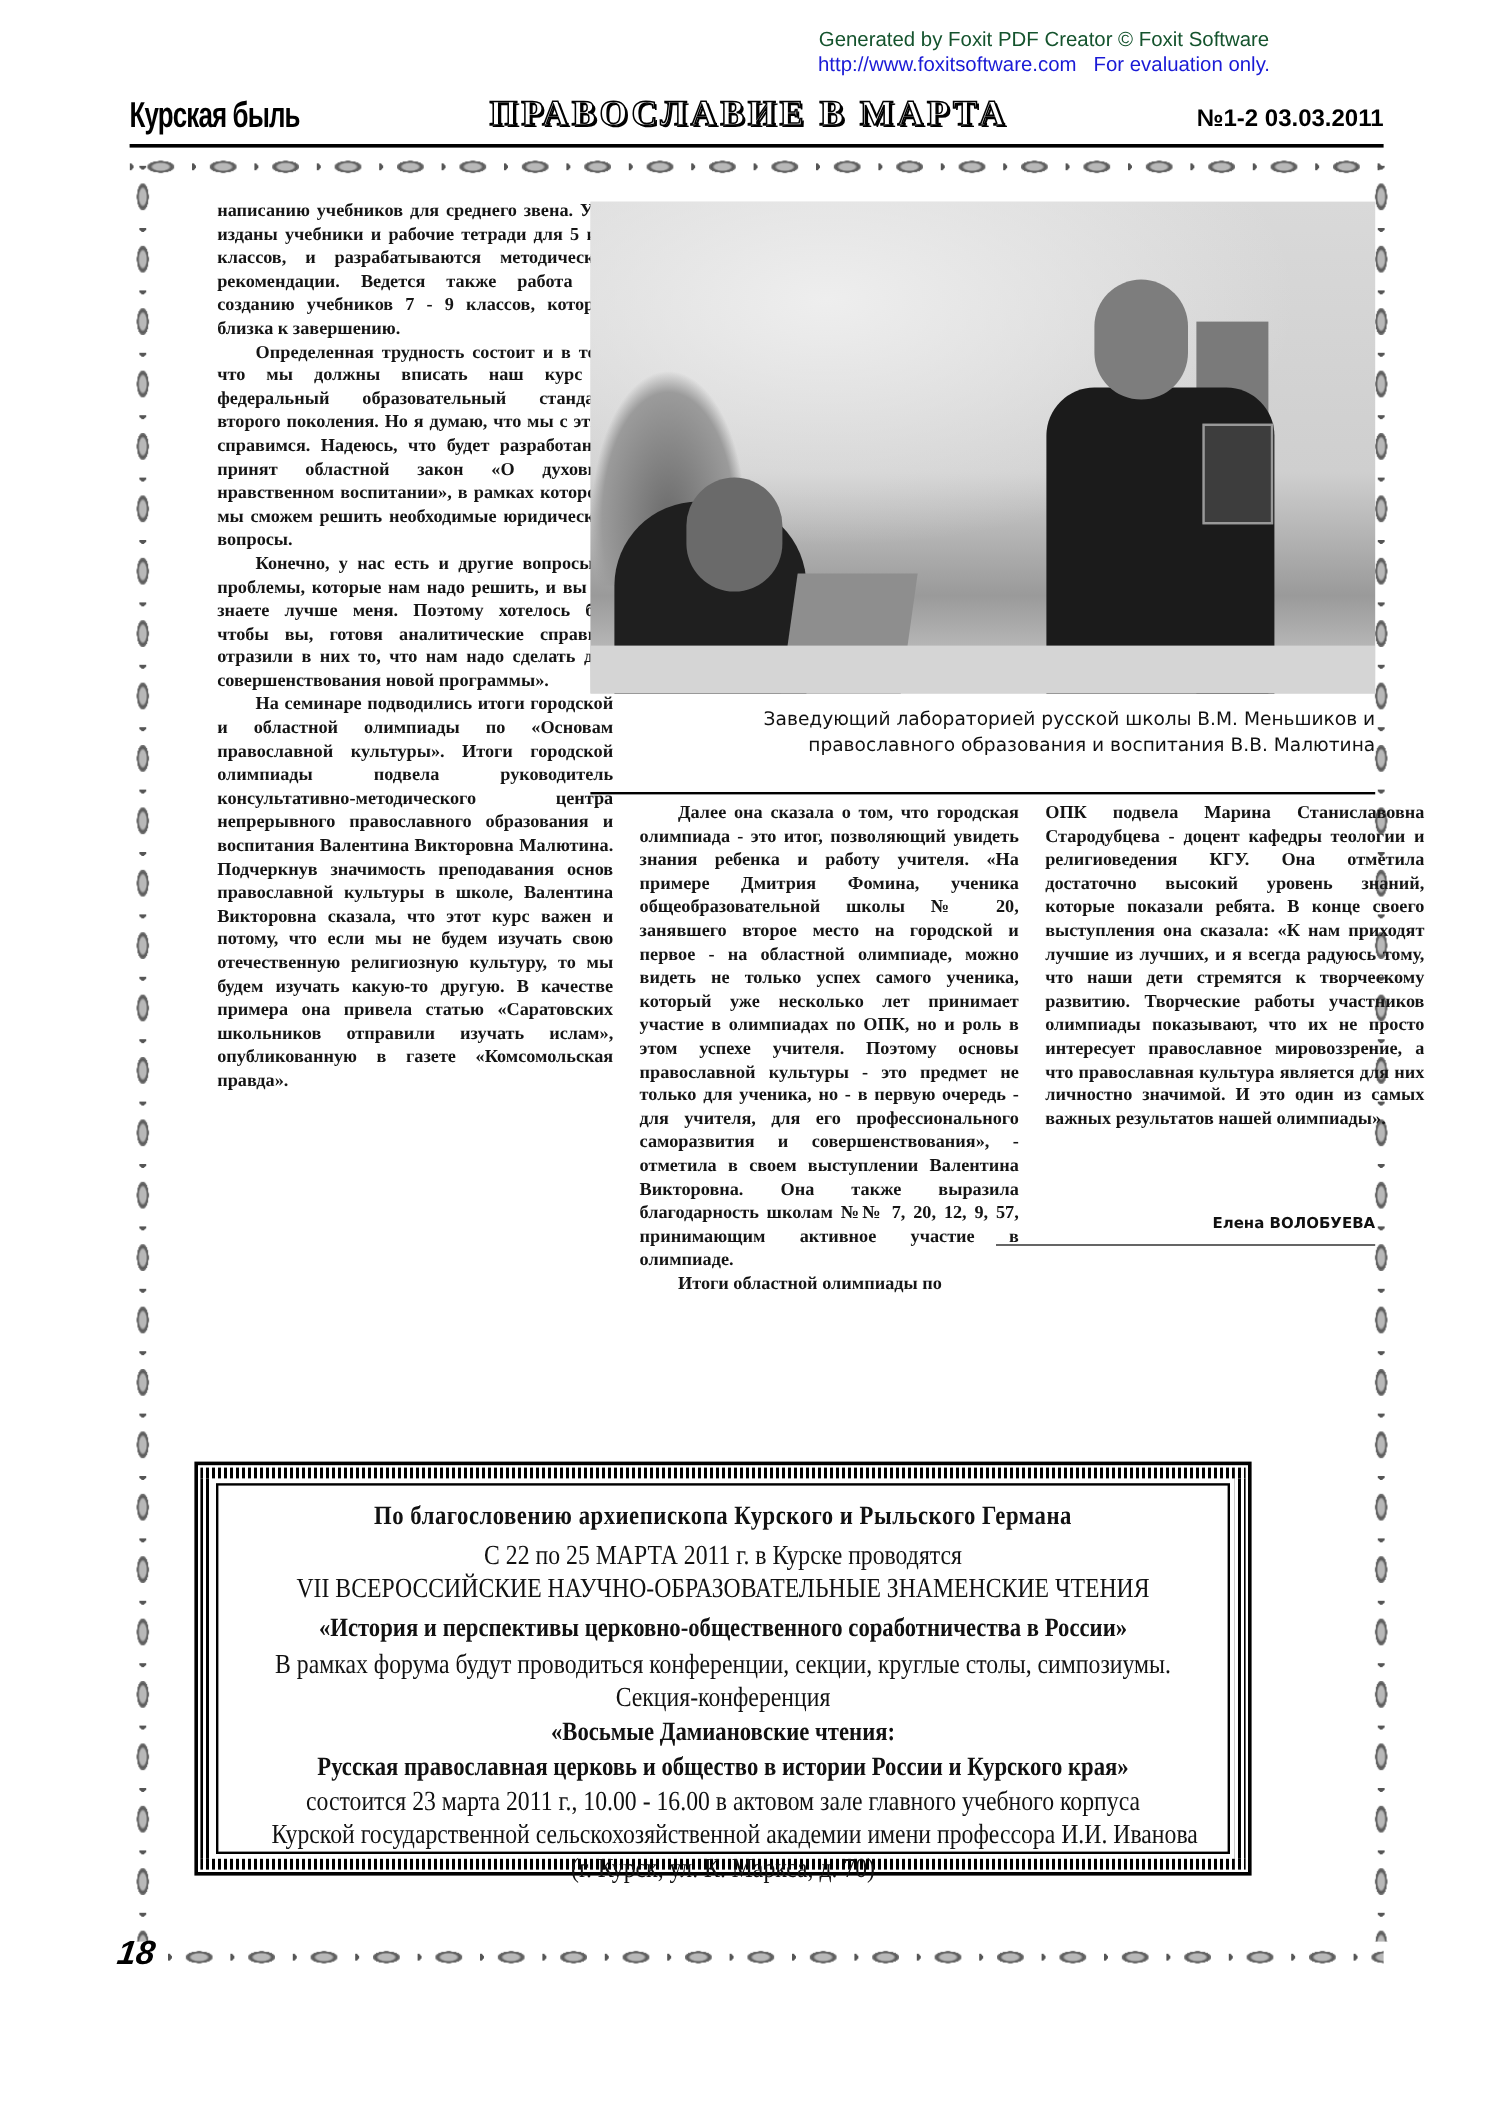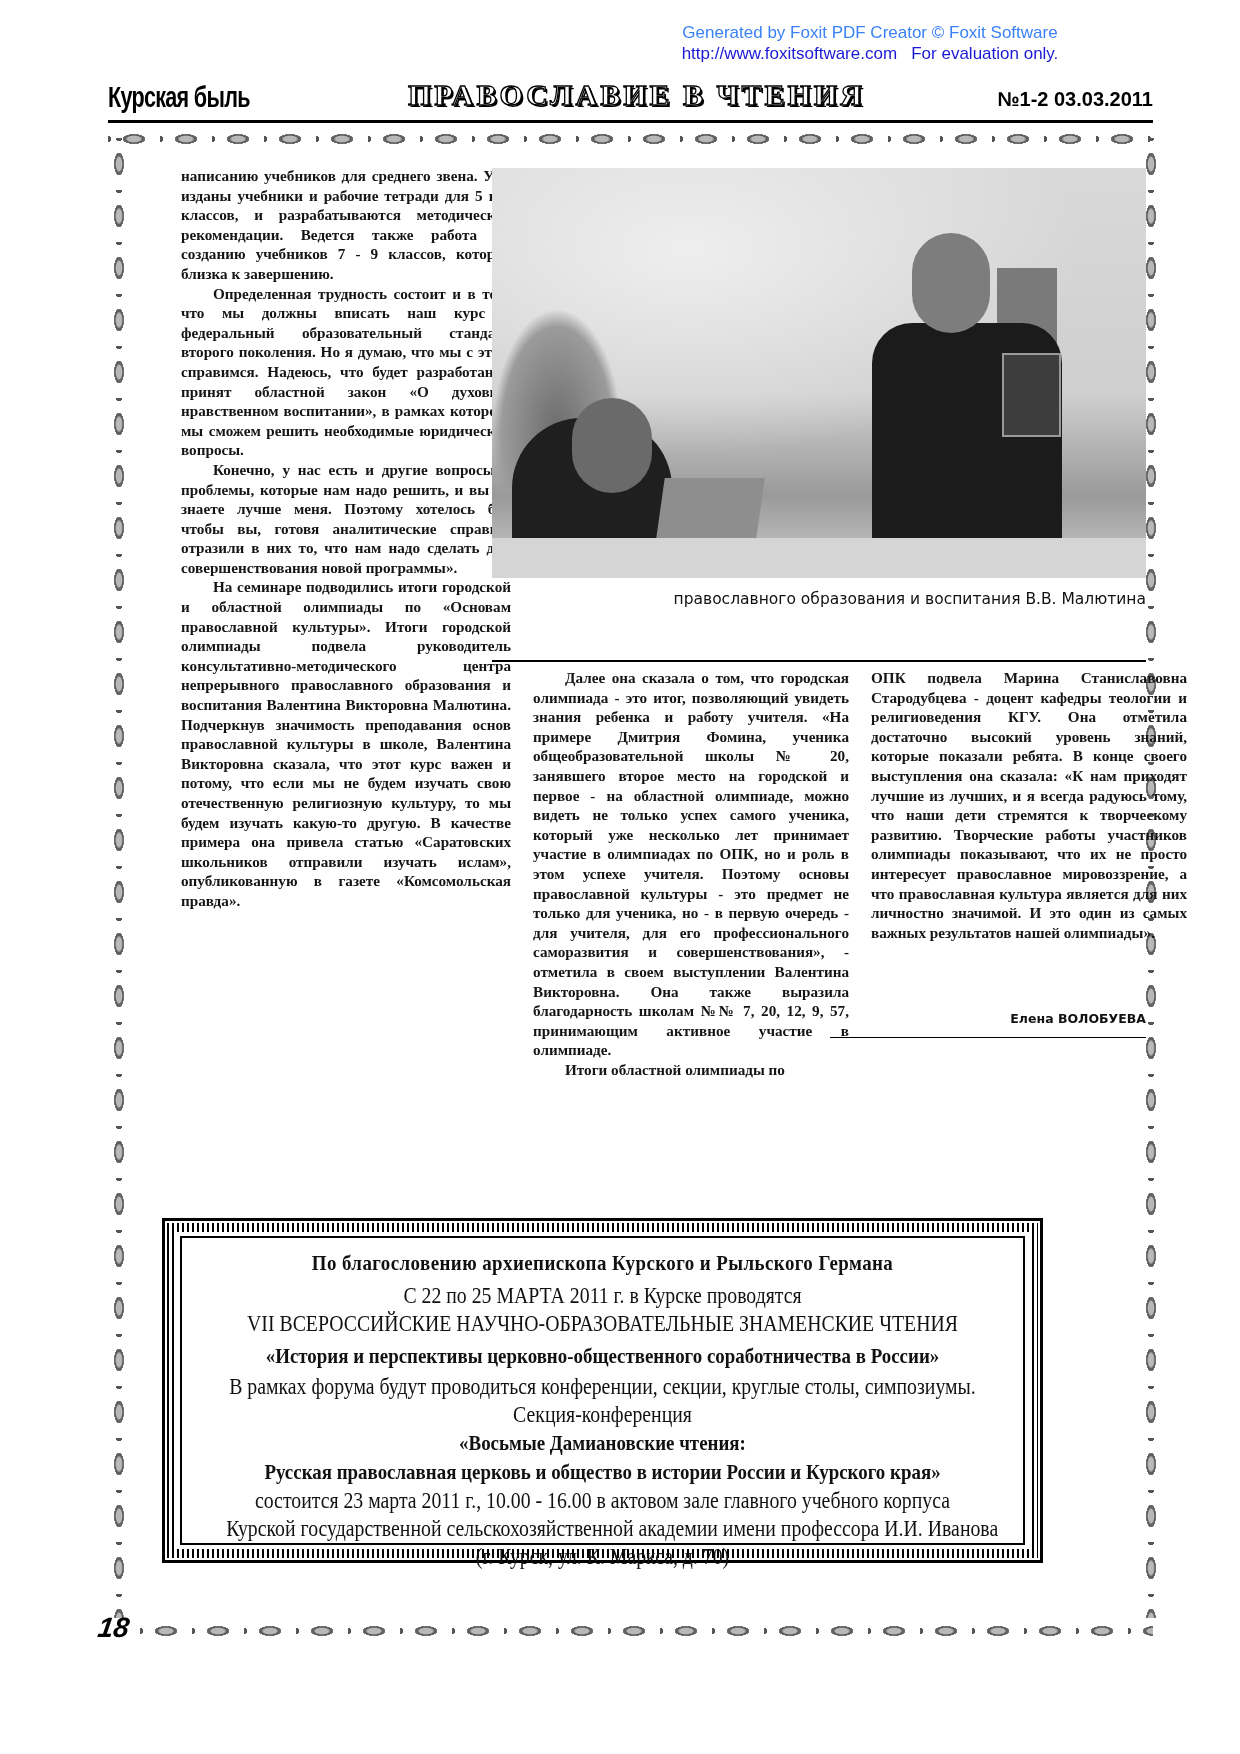--- a/index.html
+++ b/index.html
@@ -1,21 +1,21 @@
 <!DOCTYPE html>
 <html><head>
 <meta charset="utf-8">
 <style>
   html, body { margin: 0; padding: 0; background: #ffffff; }
   body { width: 1240px; height: 1754px; position: relative; overflow: hidden;
          font-family: "Liberation Serif", serif; color: #111; }
 
   .foxit { position: absolute; left: 620px; top: 22px; width: 500px; text-align: center;
            font-family: "Liberation Sans", sans-serif; font-size: 17px; line-height: 21px; }
-  .foxit .l1 { color: #3b82f6; }
+  .foxit .l1 { color: #14532d; }
   .foxit .l2 { color: #1a1ad6; white-space: pre; }
 
   .masthead { position: absolute; left: 108px; top: 78px; width: 1045px; height: 38px; }
   .mh-left { position: absolute; left: 0; top: 2px; font-family: "Liberation Sans", sans-serif;
              font-weight: bold; font-size: 30px; letter-spacing: -1px; transform: scaleX(0.72);
              transform-origin: left center; color: #000; }
   .mh-center { position: absolute; left: 300px; top: 0px; font-family: "Liberation Serif", serif;
                font-size: 30px; font-weight: bold; letter-spacing: 3px; color: #fff;
                -webkit-text-stroke: 1.3px #000; text-shadow: 2px 2px 0 #000; }
   .mh-right { position: absolute; right: 0; top: 10px; font-family: "Liberation Sans", sans-serif;
@@ -84,21 +84,21 @@
 </head>
 <body>
 
 <div class="foxit">
   <div class="l1">Generated by Foxit PDF Creator © Foxit Software</div>
   <div class="l2">http://www.foxitsoftware.com   For evaluation only.</div>
 </div>
 
 <div class="masthead">
   <div class="mh-left">Курская быль</div>
-  <div class="mh-center">ПРАВОСЛАВИЕ В ЧТЕНИЯ</div>
+  <div class="mh-center">ПРАВОСЛАВИЕ В МАРТА</div>
   <div class="mh-right">№1-2 03.03.2011</div>
 </div>
 <div class="mh-rule"></div>
 
 <div class="chain h" style="left:108px; top:128px; width:1045px;"></div>
 <div class="chain v" style="left:108px; top:138px; height:1480px;"></div>
 <div class="chain v" style="left:1140px; top:138px; height:1480px;"></div>
 <div class="chain h" style="left:140px; top:1620px; width:1013px;"></div>
 
 <div class="col" id="col1" style="left:140px; top:166px; width:330px;">
@@ -114,20 +114,21 @@
   <div class="plant1"></div>
   <div class="woman"></div>
   <div class="woman-head"></div>
   <div class="folder"></div>
   <div class="man"></div>
   <div class="man-head"></div>
   <div class="book"></div>
   <div class="table"></div>
 </div>
 <div class="caption">
+  <div>Заведующий лабораторией русской школы В.М. Меньшиков и</div>
   <div>православного образования и воспитания В.В. Малютина</div>
 </div>
 <div class="caption-rule"></div>
 
 <div class="col" id="col2" style="left:492px; top:668px; width:316px;">
     <p class="ind">Далее она сказала о том, что городская олимпиада - это итог, позволяющий увидеть знания ребенка и работу учителя. «На примере Дмитрия Фомина, ученика общеобразовательной школы № 20, занявшего второе место на городской и первое - на областной олимпиаде, можно видеть не только успех самого ученика, который уже несколько лет принимает участие в олимпиадах по ОПК, но и роль в этом успехе учителя. Поэтому основы православной культуры - это предмет не только для ученика, но - в первую очередь - для учителя, для его профессионального саморазвития и совершенствования», - отметила в своем выступлении Валентина Викторовна. Она также выразила благодарность школам №№ 7, 20, 12, 9, 57, принимающим активное участие в олимпиаде.</p>
     <p class="ind">Итоги областной олимпиады по</p>
   </div>
 
 <div class="col" id="col3" style="left:830px; top:668px; width:316px;">

